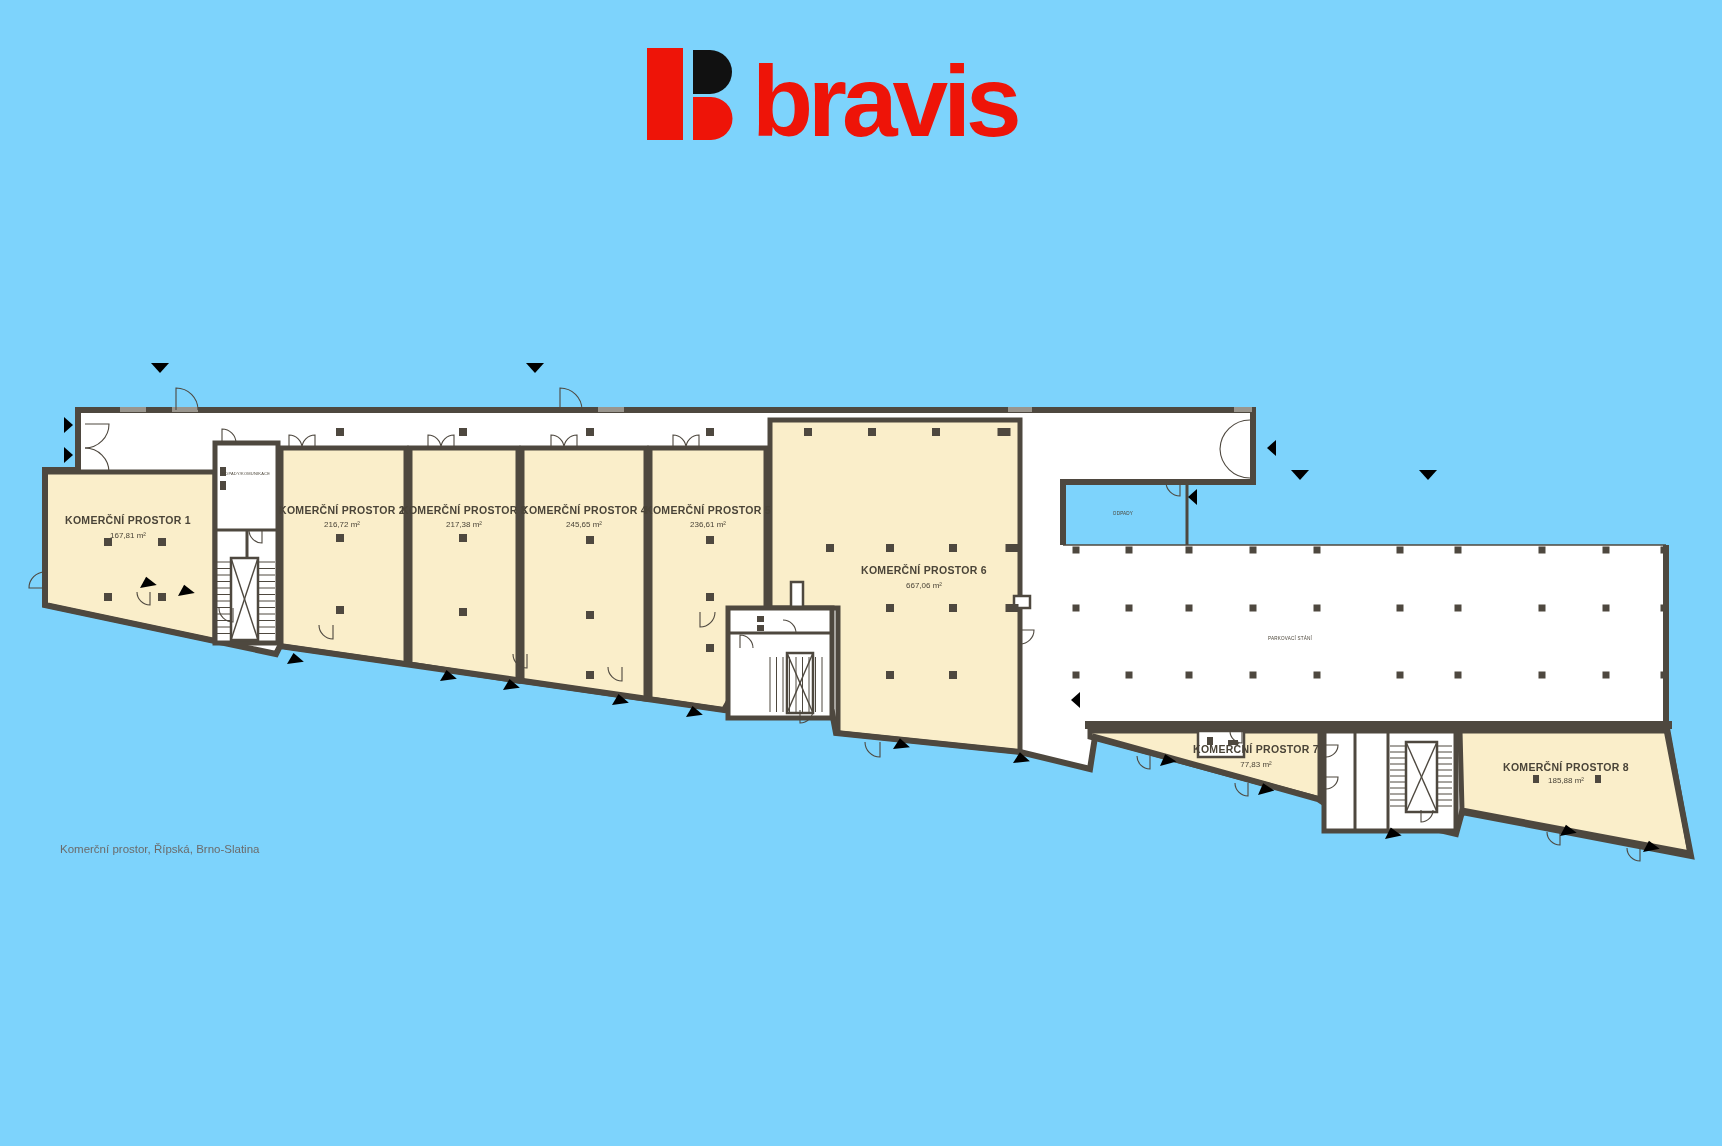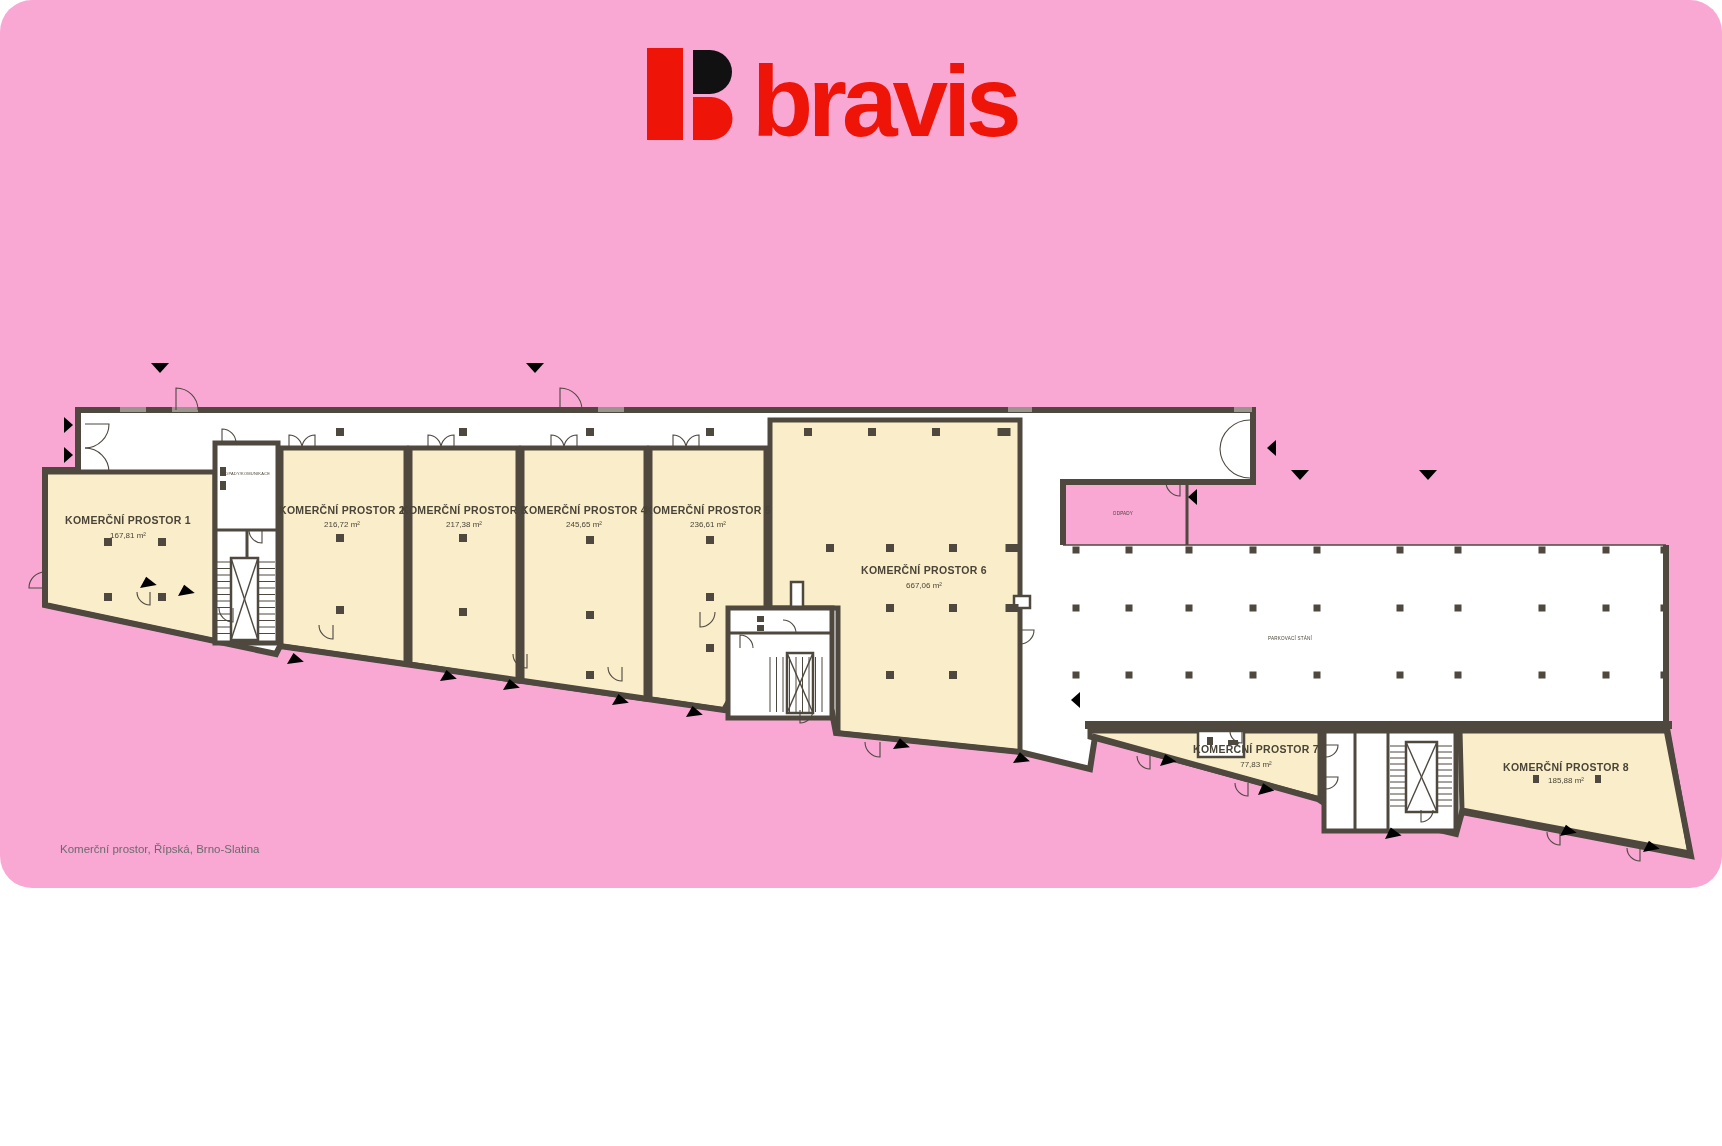--- a/index.html
+++ b/index.html
@@ -1,17 +1,17 @@
 <!DOCTYPE html>
 <html><head>
 <meta charset="utf-8">
 <style>
   html,body{margin:0;padding:0;background:#ffffff;}
-  .page{position:relative;width:1722px;height:888px;background:#f9a8d4;overflow:hidden;
-        font-family:"Liberation Sans",sans-serif;border-radius:32px;}
+  .page{position:relative;width:1722px;height:1146px;background:#7dd3fc;overflow:hidden;
+        font-family:"Liberation Sans",sans-serif;}
   svg{position:absolute;left:0;top:0;}
   .wall{fill:none;stroke:#4e483f;stroke-width:6;stroke-linejoin:miter;}
   .thin{fill:none;stroke:#4e483f;stroke-width:1.6;}
   .bgpoly{fill:#ffffff;}
   .room{fill:#faeeca;stroke:#4e483f;stroke-width:5;stroke-linejoin:miter;}
   .wbox{fill:#ffffff;stroke:#4e483f;stroke-width:5;}
   .wboxthin{fill:#ffffff;stroke:#4e483f;stroke-width:2.5;}
   .part{stroke:#4e483f;stroke-width:3;fill:none;}
   .tread{stroke:#4e483f;stroke-width:1;fill:none;}
   .xline{stroke:#4e483f;stroke-width:1.4;fill:none;}

